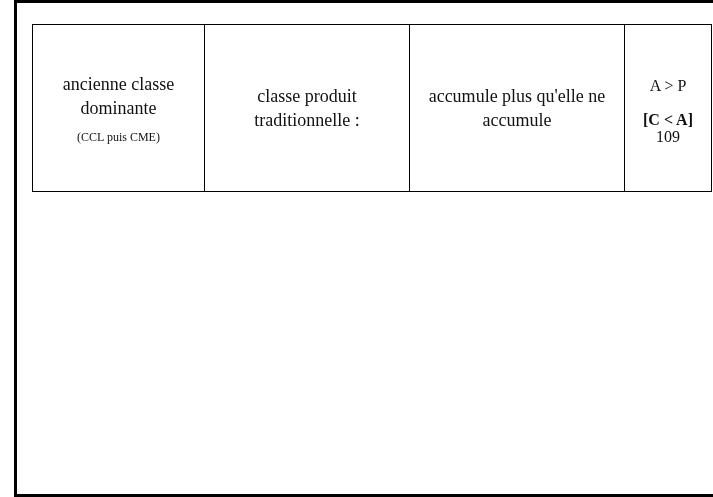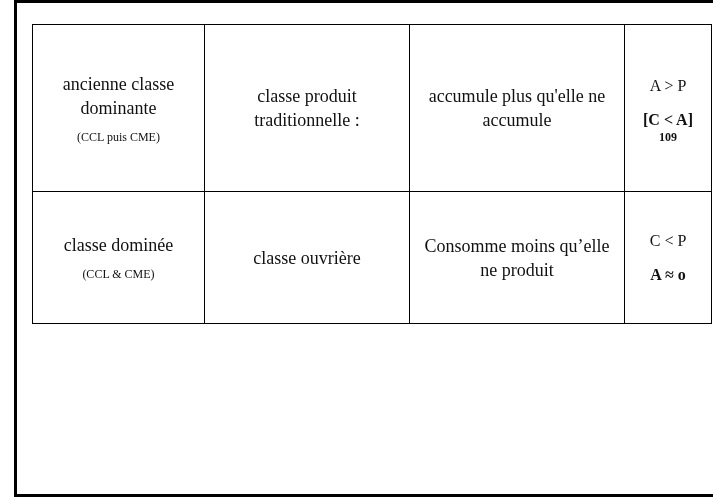--- a/index.html
+++ b/index.html
@@ -17,21 +17,21 @@
   table.grid td {
     border: 1.5px solid #000; text-align: center; vertical-align: middle;
     padding: 0 6px; box-sizing: border-box;
   }
   .c1 { width: 172px; } .c2 { width: 205px; } .c3 { width: 215px; } .c4 { width: 87px; }
   tr.r1 { height: 167px; } tr.r2 { height: 156px; } tr.r3 { height: 132px; }
   .main { font-size: 18px; line-height: 24px; display: block; }
   .sub { font-size: 12px; display: block; margin-top: 10px; }
   .formula { font-size: 16px; display: block; line-height: 24px; }
   .formula + .formula { margin-top: 10px; font-weight: bold; }
-  .footnote { font-size: 12px; display: block; line-height: 10px; font-weight: bold; }
+  .footnote { font-size: 16px; display: block; line-height: 10px; }
 </style>
 </head>
 <body>
 
 <div class="frame">
   <table class="grid">
     <colgroup>
         <col class="c1">
         <col class="c2">
         <col class="c3">
@@ -48,31 +48,15 @@
       </td>
       <td>
         <span class="main">accumule plus qu'elle ne accumule</span>
       </td>
       <td>
         <span class="formula">A &gt; P</span>
         <span class="formula">[C &lt; A]</span>
         <span class="footnote">109</span>
       </td>
     </tr>
-    <tr class="r3">
-      <td>
-        <span class="main">classe dominée</span>
-        <span class="sub">(CCL &amp; CME)</span>
-      </td>
-      <td>
-        <span class="main">classe ouvrière</span>
-      </td>
-      <td>
-        <span class="main">Consomme moins qu’elle ne produit</span>
-      </td>
-      <td>
-        <span class="formula">C &lt; P</span>
-        <span class="formula">A ≈ o</span>
-      </td>
-    </tr>
   </tbody>
     </table>
 </div>
 
 </body></html>

